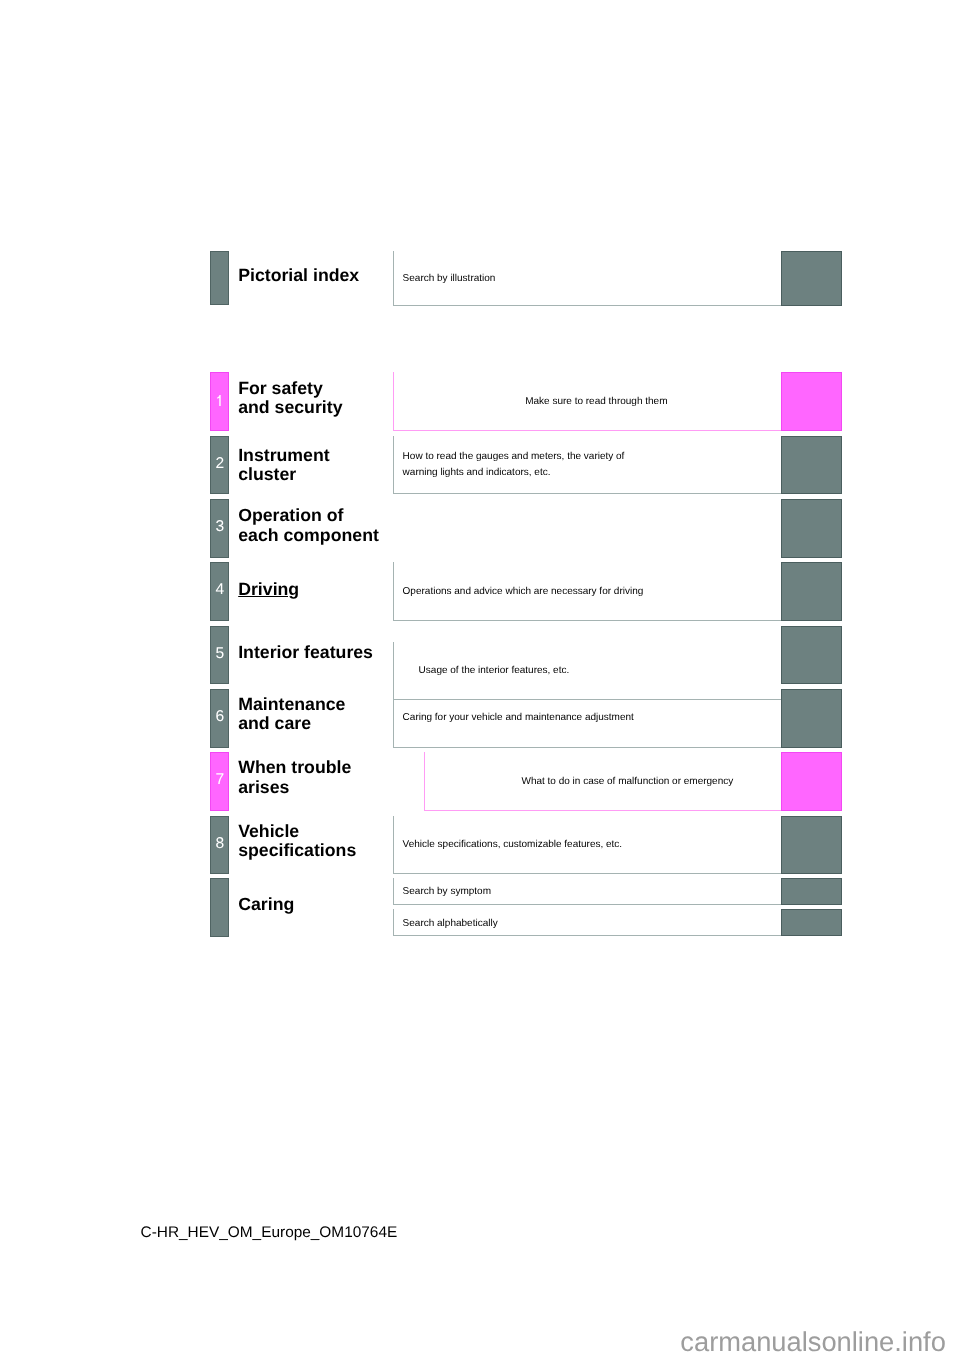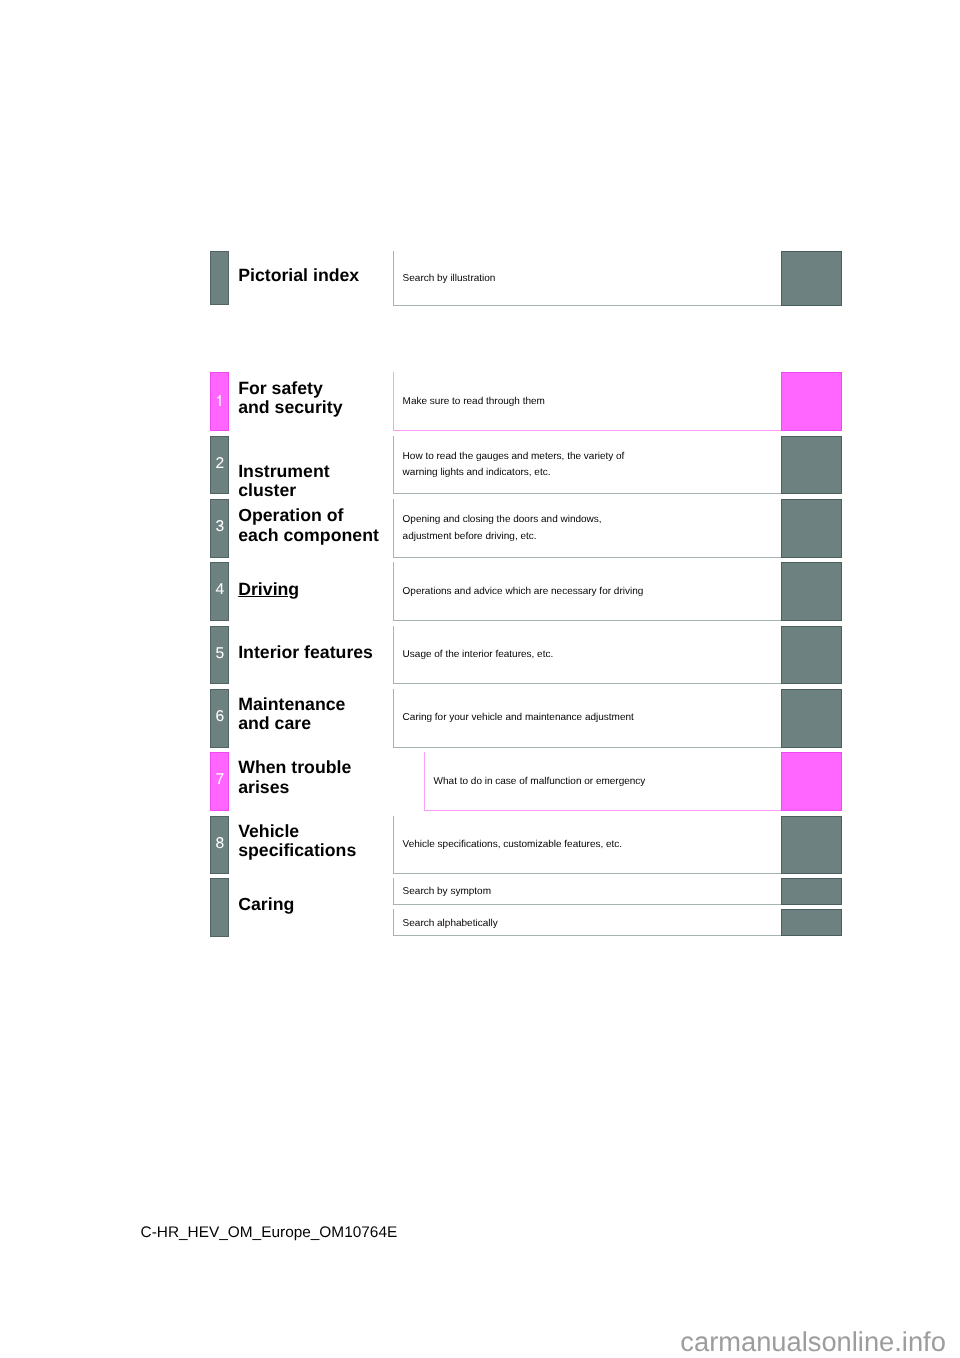--- a/index.html
+++ b/index.html
@@ -36,21 +36,21 @@
 
   
   .desc {
     position:absolute; left:393px; width:388.5px;
     box-sizing:border-box;
     border-left:1px solid #a5b3b2;
     border-bottom:1px solid #a5b3b2;
     background:transparent;
     display:flex; align-items:center;
   }
-  .desc.pinkborder { border-left-color:#ff9cf5; border-bottom-color:#ff9cf5; }
+  .desc.pinkborder { border-left-color:#ff9cf5; border-bottom-color:#ff9cf5;justify-content:center; }
   .desc .dtext {
     position:relative; left:8.6px; top:0.85px;
     font-size:10px; line-height:16.5px; color:#000000;
     white-space:pre;
   }
 
   
   .one-glyph { display:block; }
   .block { position:absolute; left:781px; width:60.6px; box-sizing:border-box;
            border:1px solid rgba(40,60,60,0.5); }
@@ -95,56 +95,52 @@
 and security</span></div>
         <div class="desc pinkborder" style="top: 0px; height: 58.8px;">
           <div class="dtext">Make sure to read through them</div>
         </div>
         <div class="block magenta" style="top: 0px; height: 58.8px;"></div>
       </div>
       <div class="row" style="top: 435.7px; height: 58.8px;">
         <div class="tab gray" style="top: 0px; height: 58.8px;">
           <span style="position: relative; top: -1.6px; left: 0.4px;">2</span>
         </div>
-        <div class="rtitle" style="top: 10px; height: 58.8px; align-items: flex-end;"><span style="position: relative; top: -3.8px;">Instrument
+        <div class="rtitle" style="top: 4px; height: 58.8px;"><span style="position: relative; top: -3.8px;">Instrument
 cluster</span></div>
         <div class="desc" style="top: 0px; height: 58.8px;">
           <div class="dtext">How to read the gauges and meters, the variety of
 warning lights and indicators, etc.</div>
         </div>
         <div class="block gray" style="top: 0px; height: 58.8px;"></div>
       </div>
       <div class="row" style="top: 499px; height: 58.8px;">
         <div class="tab gray" style="top: 0px; height: 58.8px;">
           <span style="position: relative; top: -1.6px; left: 0.4px;">3</span>
         </div>
         <div class="rtitle" style="top: 1px; height: 58.8px;"><span style="position: relative; top: -3.8px;">Operation of
 each component</span></div>
-        <div class="desc" style="top: 0px; height: 58.8px;">
-          <div class="dtext">Opening and closing the doors and windows,
-adjustment before driving, etc.</div>
-        </div>
         <div class="block gray" style="top: 0px; height: 58.8px;"></div>
       </div>
       <div class="row" style="top: 562.3px; height: 58.8px;">
         <div class="tab gray" style="top: 0px; height: 58.8px;">
           <span style="position: relative; top: -1.6px; left: 0.4px;">4</span>
         </div>
         <div class="rtitle" style="top: 0px; height: 58.8px; text-decoration: underline;"><span style="position: relative; top: -2.2px;">Driving</span></div>
         <div class="desc" style="top: 0px; height: 58.8px;">
           <div class="dtext">Operations and advice which are necessary for driving</div>
         </div>
         <div class="block gray" style="top: 0px; height: 58.8px;"></div>
       </div>
       <div class="row" style="top: 625.6px; height: 58.8px;">
         <div class="tab gray" style="top: 0px; height: 58.8px;">
           <span style="position: relative; top: -1.6px; left: 0.4px;">5</span>
         </div>
         <div class="rtitle" style="top: 0px; height: 58.8px;"><span style="position: relative; top: -2.2px;">Interior features</span></div>
-        <div class="desc" style="top: 0px; height: 58.8px;">
+        <div class="desc" style="top: 16px; height: 58.8px; padding-left: 16px;">
           <div class="dtext">Usage of the interior features, etc.</div>
         </div>
         <div class="block gray" style="top: 0px; height: 58.8px;"></div>
       </div>
       <div class="row" style="top: 688.9px; height: 58.8px;">
         <div class="tab gray" style="top: 0px; height: 58.8px;">
           <span style="position: relative; top: -1.6px; left: 0.4px;">6</span>
         </div>
         <div class="rtitle" style="top: 0px; height: 58.8px;"><span style="position: relative; top: -3.8px;">Maintenance
 and care</span></div>

